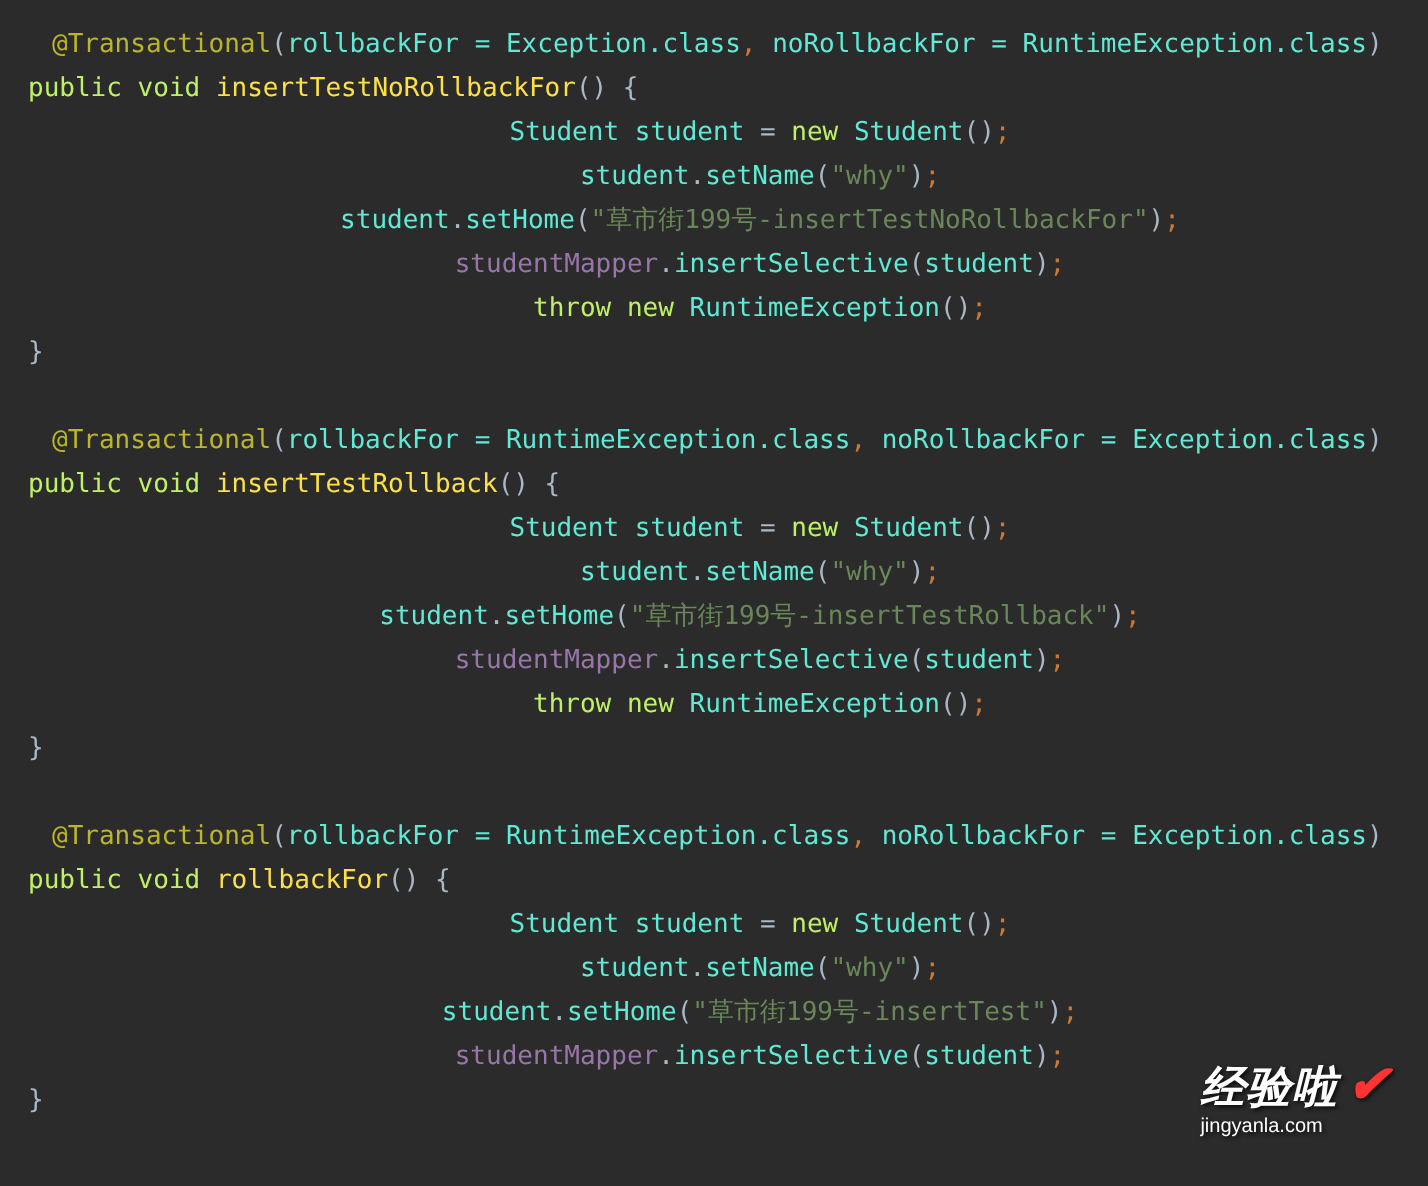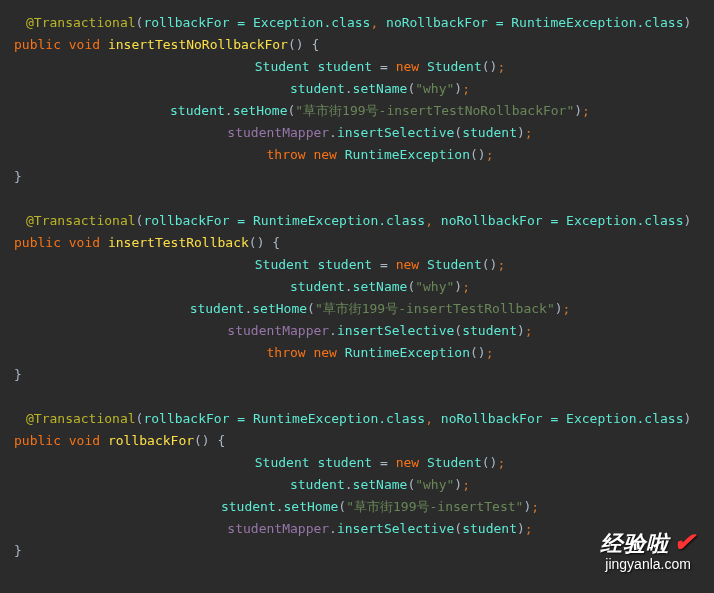--- a/index.html
+++ b/index.html
@@ -20,54 +20,54 @@
       overflow: hidden;
     }
     .code-container {
       padding-left: 14px;
     }
     .line {
       white-space: pre;
     }
     .indent2 { padding-left: 32px; text-align: center; }
     .annotation { color: #bbb529; margin-left: 12px; }
-    .keyword { color: #f97316; }
+    .keyword { color: #bef264; }
     .method-decl { color: #fde047; }
     .identifier { color: #5eead4; }
     .string { color: #6a8759; }
     .field { color: #9876aa; margin-top: 32px; }
     .paren { color: #a9b7c6; }
     .dot { color: #a9b7c6; }
     .semicolon { color: #cc7832; }
     .comma { color: #cc7832; }
     .watermark {
       position: absolute;
       bottom: 18px;
       right: 18px;
-      text-align: center;
+      text-align: left;
       font-family: Arial, sans-serif;
       margin-left: 16px;
     }
     .watermark-main {
       color: #ffffff;
       font-size: 22px;
       font-weight: bold;
       font-style: italic;
       text-shadow: 1px 1px 2px rgba(0,0,0,0.8);
       letter-spacing: 1px;
     }
     .watermark-check {
       color: #ff3333;
       font-size: 26px;
       font-weight: bold;
       margin-left: 4px;
     }
     .watermark-sub {
       color: #ffffff;
-      font-size: 14px;
+      font-size: 10px;
       text-shadow: 1px 1px 2px rgba(0,0,0,0.8);
       margin-top: -2px;
     }
   </style>
 </head>
 <body>
 
 <div class="code-container">
 
 <div class="line"><span class="annotation">@Transactional</span><span class="paren">(</span><span class="identifier">rollbackFor</span><span class="identifier"> = </span><span class="identifier">Exception</span><span class="identifier">.class</span><span class="comma">, </span><span class="identifier">noRollbackFor</span><span class="identifier"> = </span><span class="identifier">RuntimeException</span><span class="identifier">.class</span><span class="paren">)</span></div>

